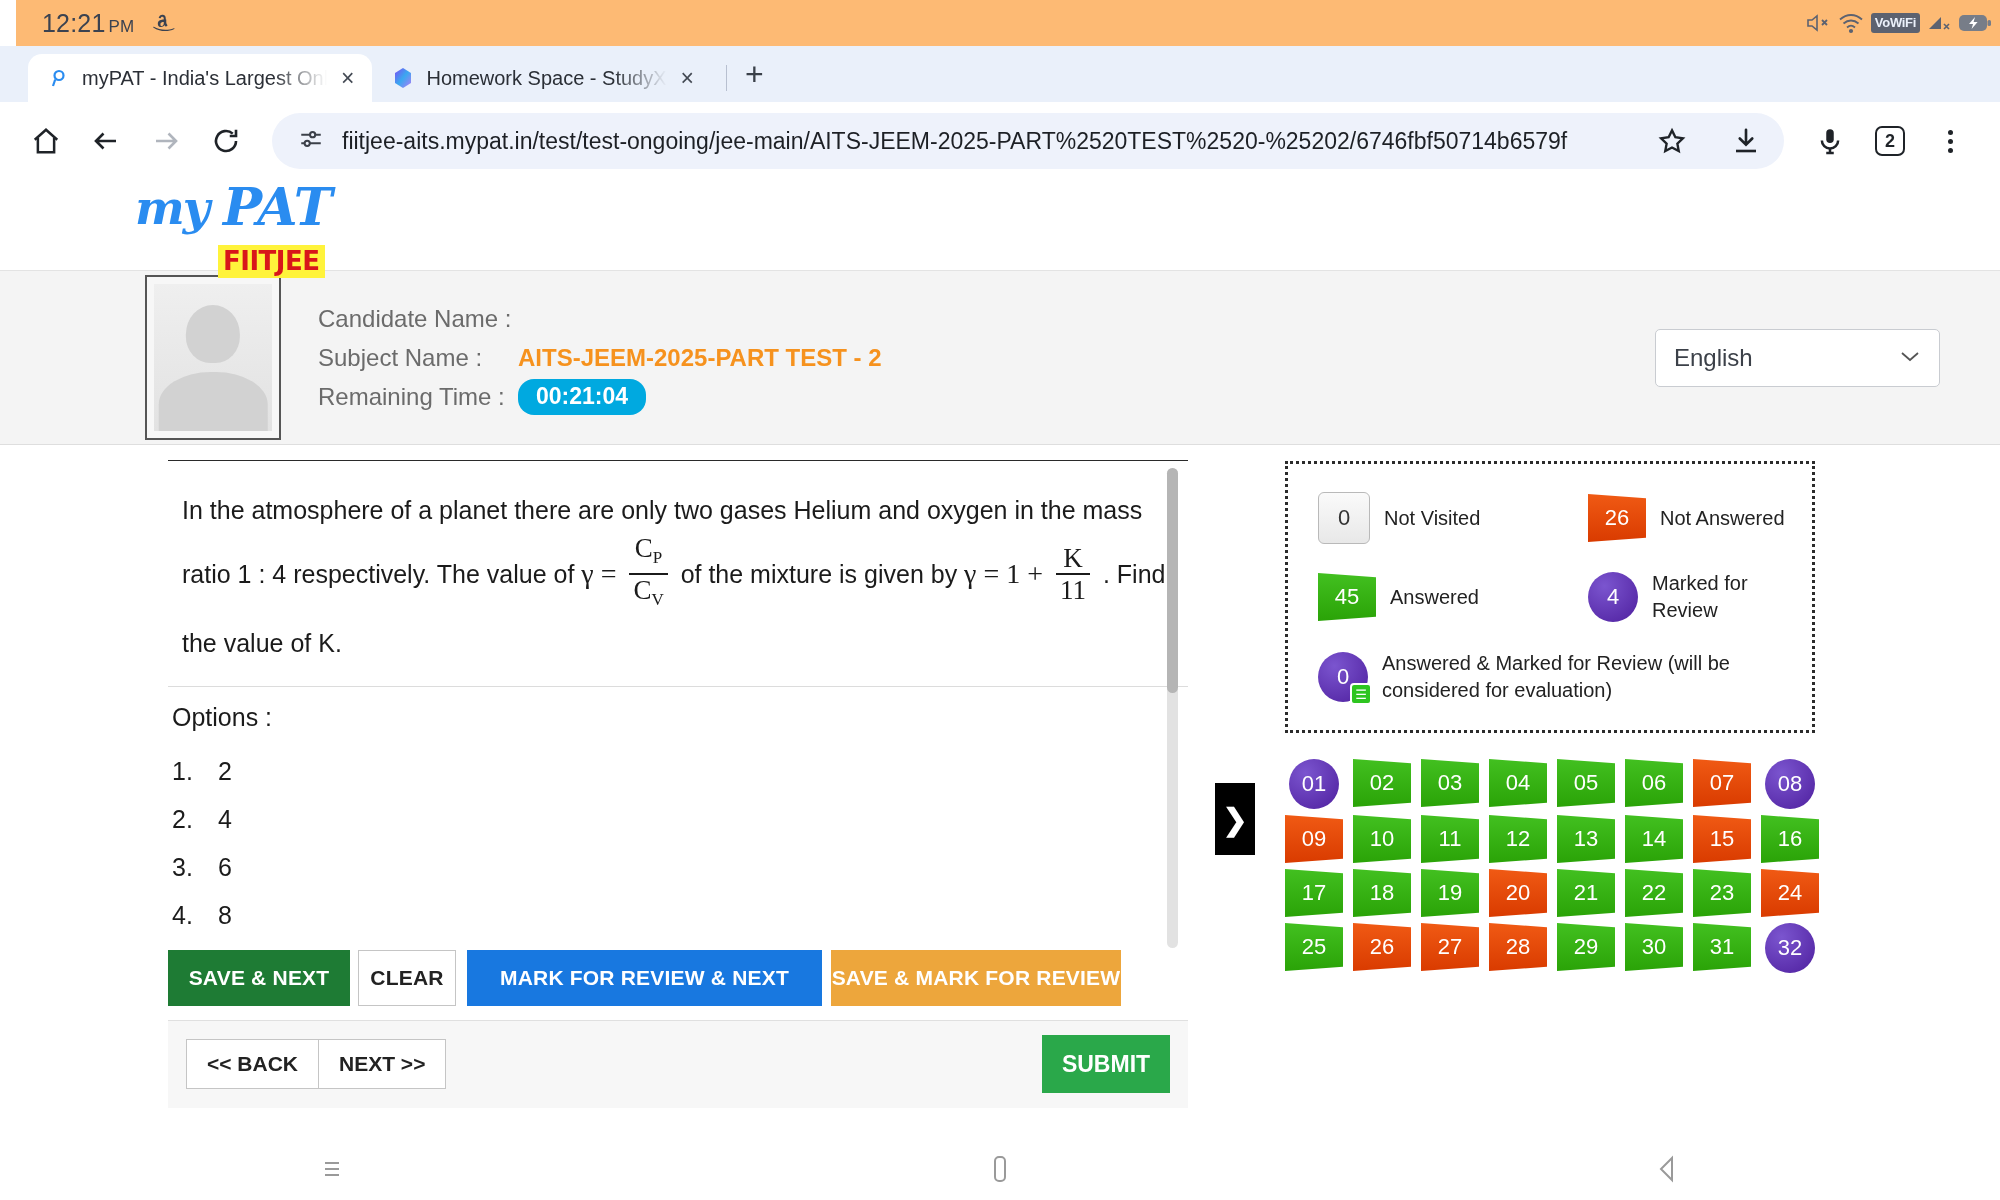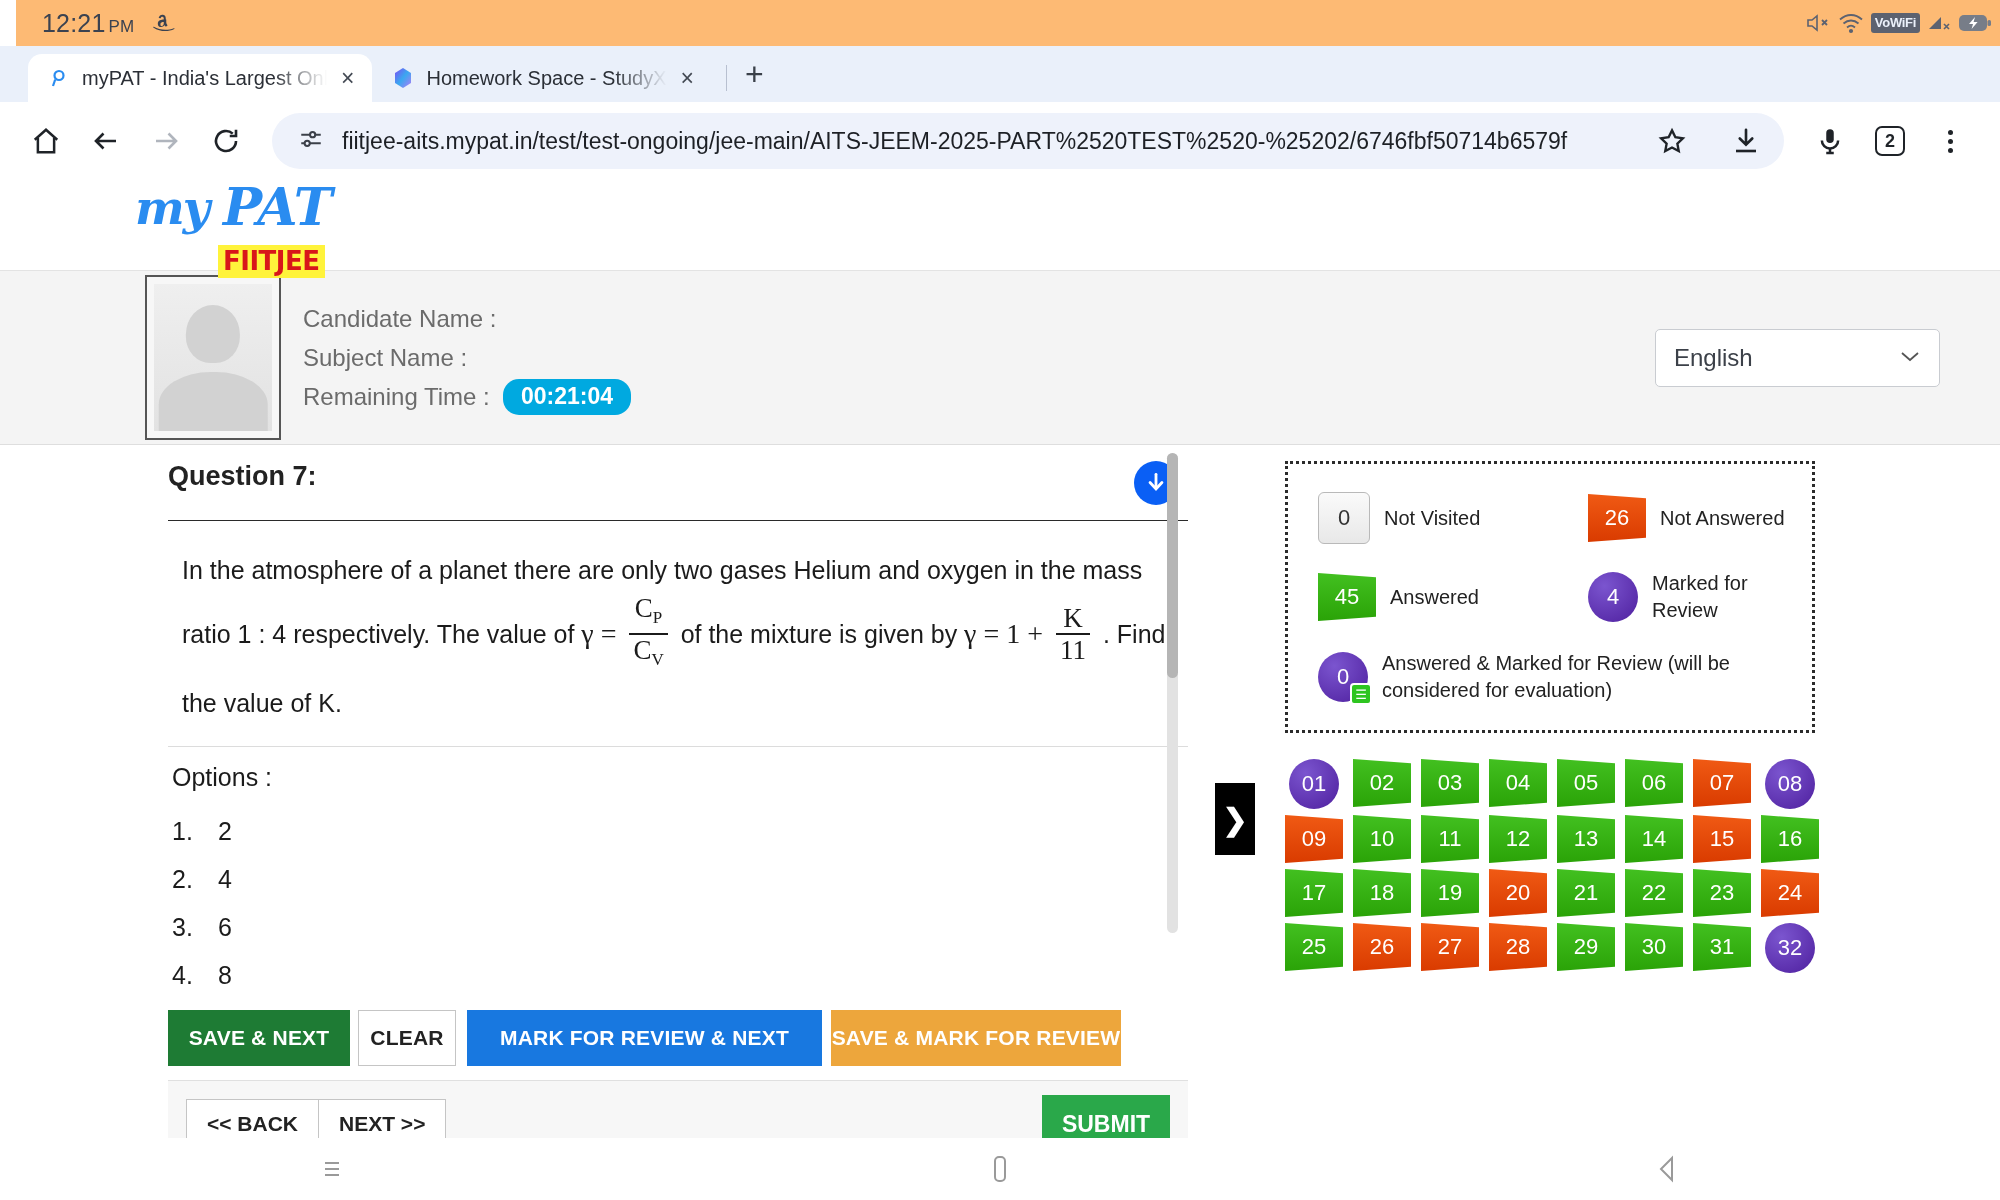--- a/index.html
+++ b/index.html
@@ -116,21 +116,21 @@
     position: relative; overflow: hidden;
   }
   .avatar-head {
     position: absolute; left: 50%; top: 14%; transform: translateX(-50%);
     width: 46%; height: 40%; background: #d2d2d2; border-radius: 50% 50% 45% 45%;
   }
   .avatar-body {
     position: absolute; left: 50%; bottom: -6%; transform: translateX(-50%);
     width: 92%; height: 46%; background: #d2d2d2; border-radius: 48% 48% 0 0;
   }
-  .cand-info { margin-left: 22px; }
+  .cand-info { margin-left: 37px; }
   .cand-row { display: flex; align-items: center; height: 39px; }
   .cand-label { font-size: 24px; color: #6b6b6b; width: 200px; }
   .cand-val { font-size: 24px; color: #f6921e; font-weight: bold; }
   .timer-pill {
     background: #00a9e0; color: #fff; font-size: 23px; font-weight: bold;
     border-radius: 16px; padding: 4px 18px 5px;
   }
   .lang-select {
     margin-left: auto; width: 285px; height: 58px;
     border: 1px solid #c9ccd1; border-radius: 5px; background: #fff;
@@ -429,20 +429,21 @@
           <div class="avatar-body"></div>
       </div>
     </div>
     <div class="cand-info">
       <div class="cand-row">
         <span class="cand-label">Candidate Name :</span>
         <span class="cand-val"></span>
       </div>
       <div class="cand-row">
         <span class="cand-label">Subject Name :</span>
+        <span class="cand-val">AITS-JEEM-2025-PART TEST - 2</span>
       </div>
       <div class="cand-row">
         <span class="cand-label">Remaining Time :</span>
         <span class="timer-pill">00:21:04</span>
       </div>
     </div>
     <div class="lang-select">
       <span>English</span>
       <span class="chev">
         <svg width="22" height="14" viewBox="0 0 22 14" fill="none" stroke="#555" stroke-width="1.8">
@@ -450,29 +451,20 @@
           </svg>
       </span>
     </div>
   </div>
 
   <div class="main">
 
     <div class="q-col">
       <div class="q-inner">
 
-        <div class="q-head">
-          <span class="q-title">Question 7:</span>
-          <span class="dl-icon">
-            <svg width="26" height="26" viewBox="0 0 24 24" fill="none" stroke="#fff" stroke-width="2.6" stroke-linecap="round">
-                <path d="M12 4v12"></path>
-                <path d="M6.5 11.5L12 17.5l5.5-6"></path>
-              </svg>
-          </span>
-        </div>
         <div class="q-rule"></div>
 
         <div class="q-body">
           <span>In the atmosphere of a planet there are only two gases Helium and oxygen in the mass ratio 1 : 4 respectively. The value of</span>
           <span class="mserif">γ</span>
           <span class="mserif">=</span>
           <span class="frac">
             <span class="num"><span>C</span><sub>P</sub></span>
             <span class="den"><span>C</span><sub>V</sub></span>
           </span>

